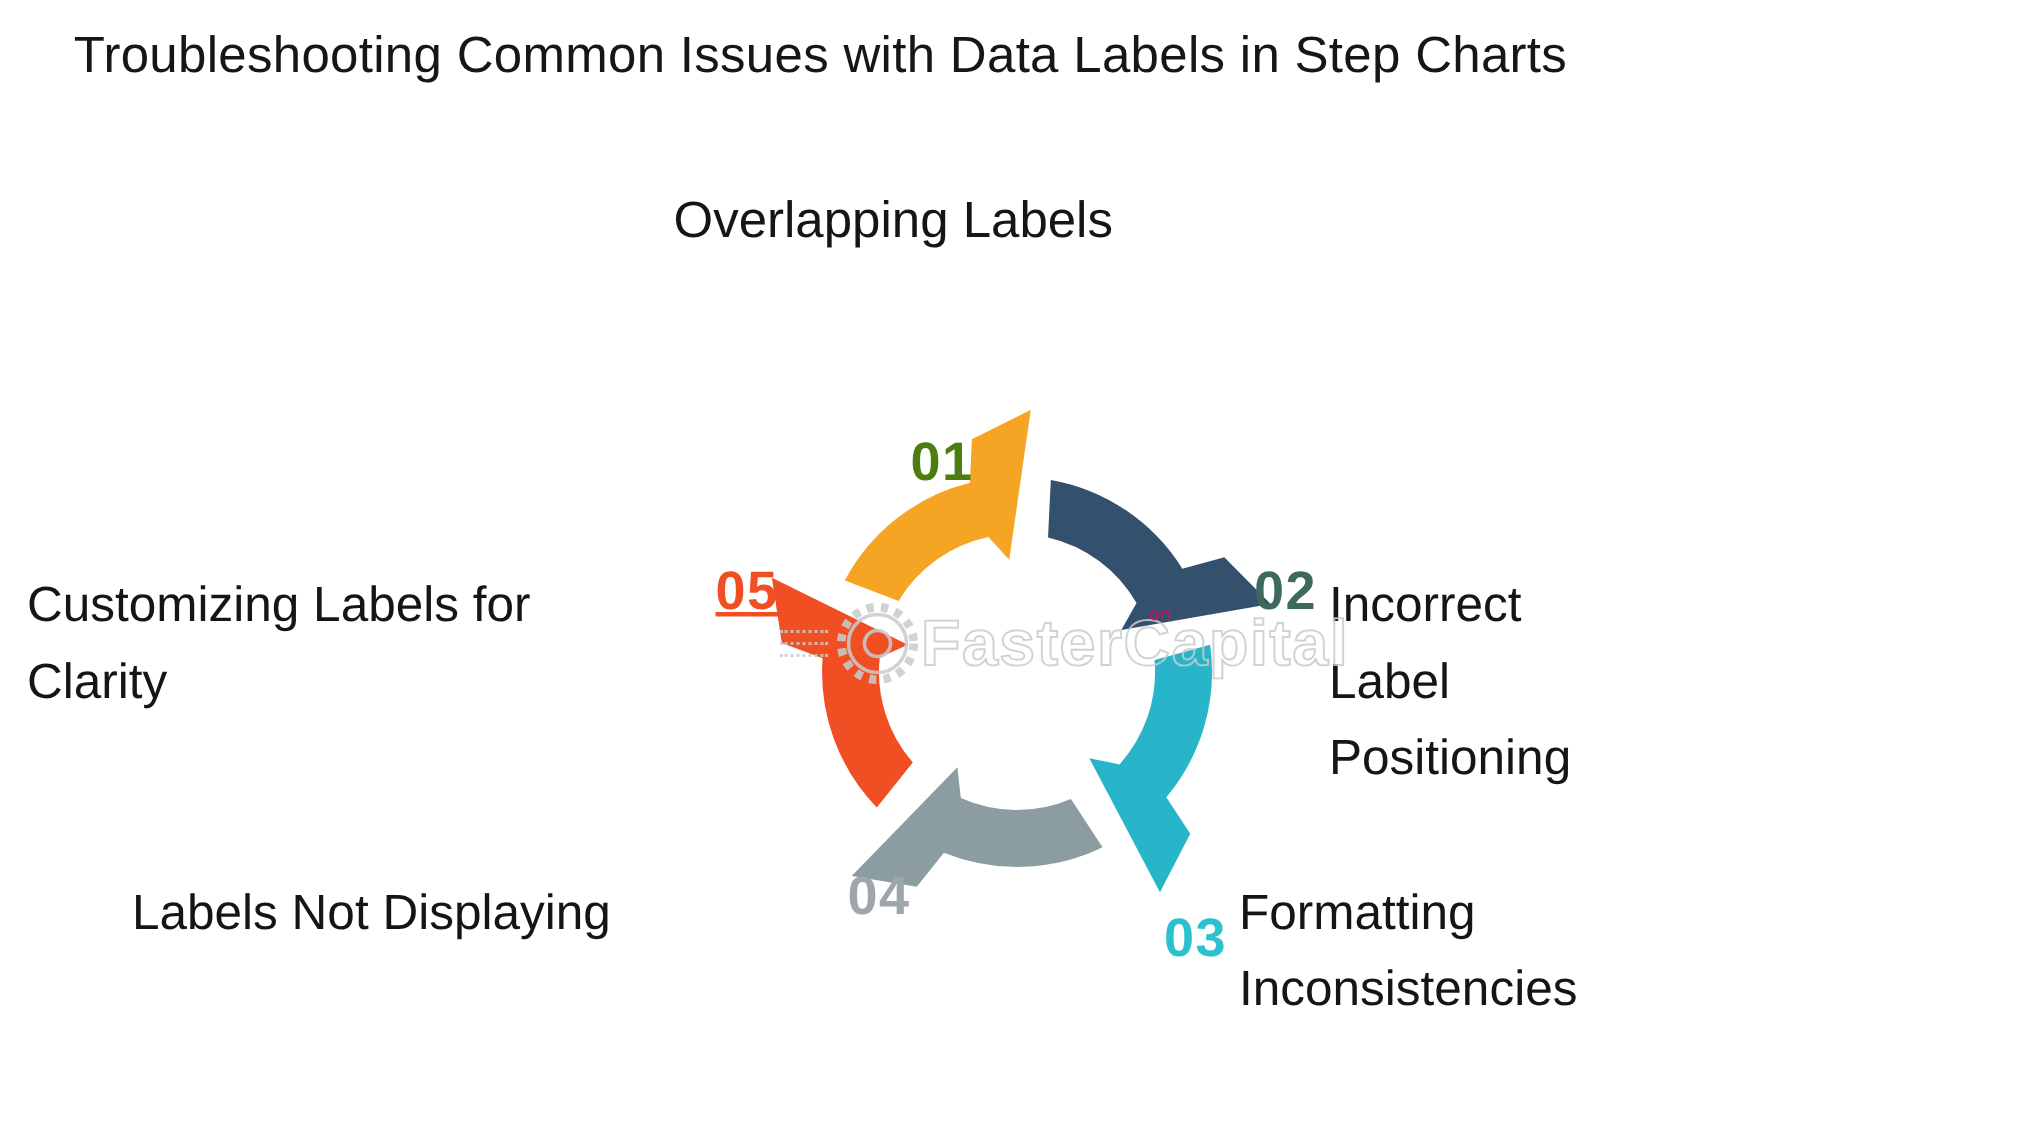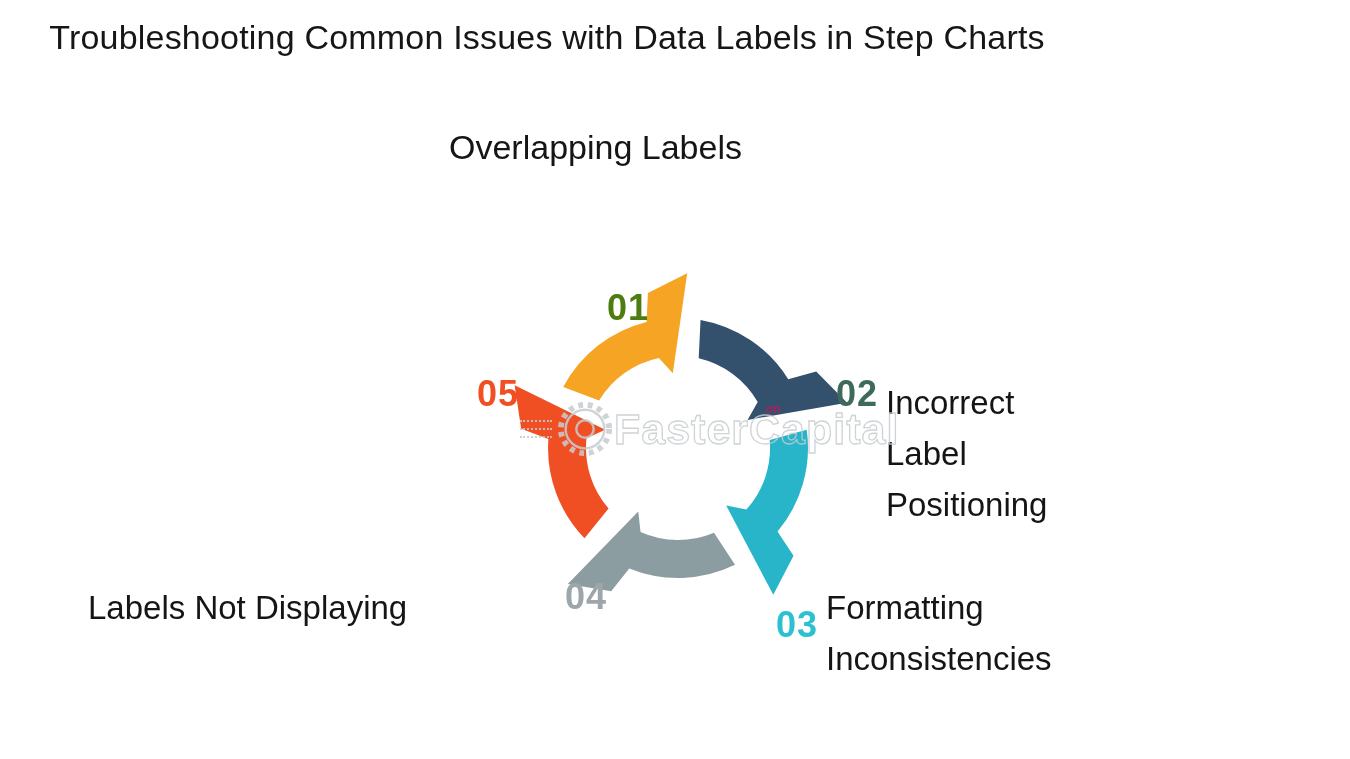--- a/index.html
+++ b/index.html
@@ -76,20 +76,22 @@
 <div class="canvas">
 
   <div class="title">Troubleshooting Common Issues with Data Labels in Step Charts</div>
 
   <div class="step-label label-1">Overlapping Labels</div>
   <div class="step-label label-2">Incorrect Label
 Positioning</div>
   <div class="step-label label-3">Formatting
 Inconsistencies</div>
   <div class="step-label label-4">Labels Not Displaying</div>
+  <div class="step-label label-5">Customizing Labels for
+Clarity</div>
 
   <svg class="cycle-svg" viewBox="0 0 380 380" aria-hidden="true">
     <g>
       <path d="M75.2 129 A130 130 0 0 1 158.6 63.9 L159.9 34.9 L199.2 15.2 L184.8 115.2 L170.9 100 A92 92 0 0 0 111.1 142.6 Z" fill="#F6A424"></path>
     </g>
     <g transform="rotate(72 190 190)">
       <path d="M75.2 129 A130 130 0 0 1 158.6 63.9 L159.9 34.9 L199.2 15.2 L184.8 115.2 L170.9 100 A92 92 0 0 0 111.1 142.6 Z" fill="#33506C"></path>
     </g>
     <g transform="rotate(144 190 190)">
       <path d="M75.2 129 A130 130 0 0 1 158.6 63.9 L159.9 34.9 L199.2 15.2 L184.8 115.2 L170.9 100 A92 92 0 0 0 111.1 142.6 Z" fill="#28B5C9"></path>
@@ -99,21 +101,21 @@
     </g>
     <g transform="rotate(288 190 190)">
       <path d="M75.2 129 A130 130 0 0 1 158.6 63.9 L159.9 34.9 L199.2 15.2 L184.8 115.2 L170.9 100 A92 92 0 0 0 111.1 142.6 Z" fill="#F04E23"></path>
     </g>
   </svg>
 
   <div class="step-num num-1" style="color:#4d7c0f;">01</div>
   <div class="step-num num-2" style="color:#3E6A5E;">02</div>
   <div class="step-num num-3" style="color:#2CC1D0;">03</div>
   <div class="step-num num-4" style="color:#9DA6AA;margin-left:23px;">04</div>
-  <div class="step-num num-5" style="color:#F04E23;">05</div>
+  <div class="step-num num-5" style="color:#F04E23;text-decoration:underline;">05</div>
 
   <div class="watermark">
     <div class="wm-dots">
       <div></div>
         <div></div>
         <div></div>
     </div>
     <svg class="wm-gear" viewBox="0 0 60 60" aria-hidden="true">
       <circle cx="30" cy="30" r="25" fill="none" stroke="#c7cccf" stroke-width="6" stroke-dasharray="5 5"></circle>
       <circle cx="30" cy="30" r="20" fill="none" stroke="#c7cccf" stroke-width="2.5"></circle>

